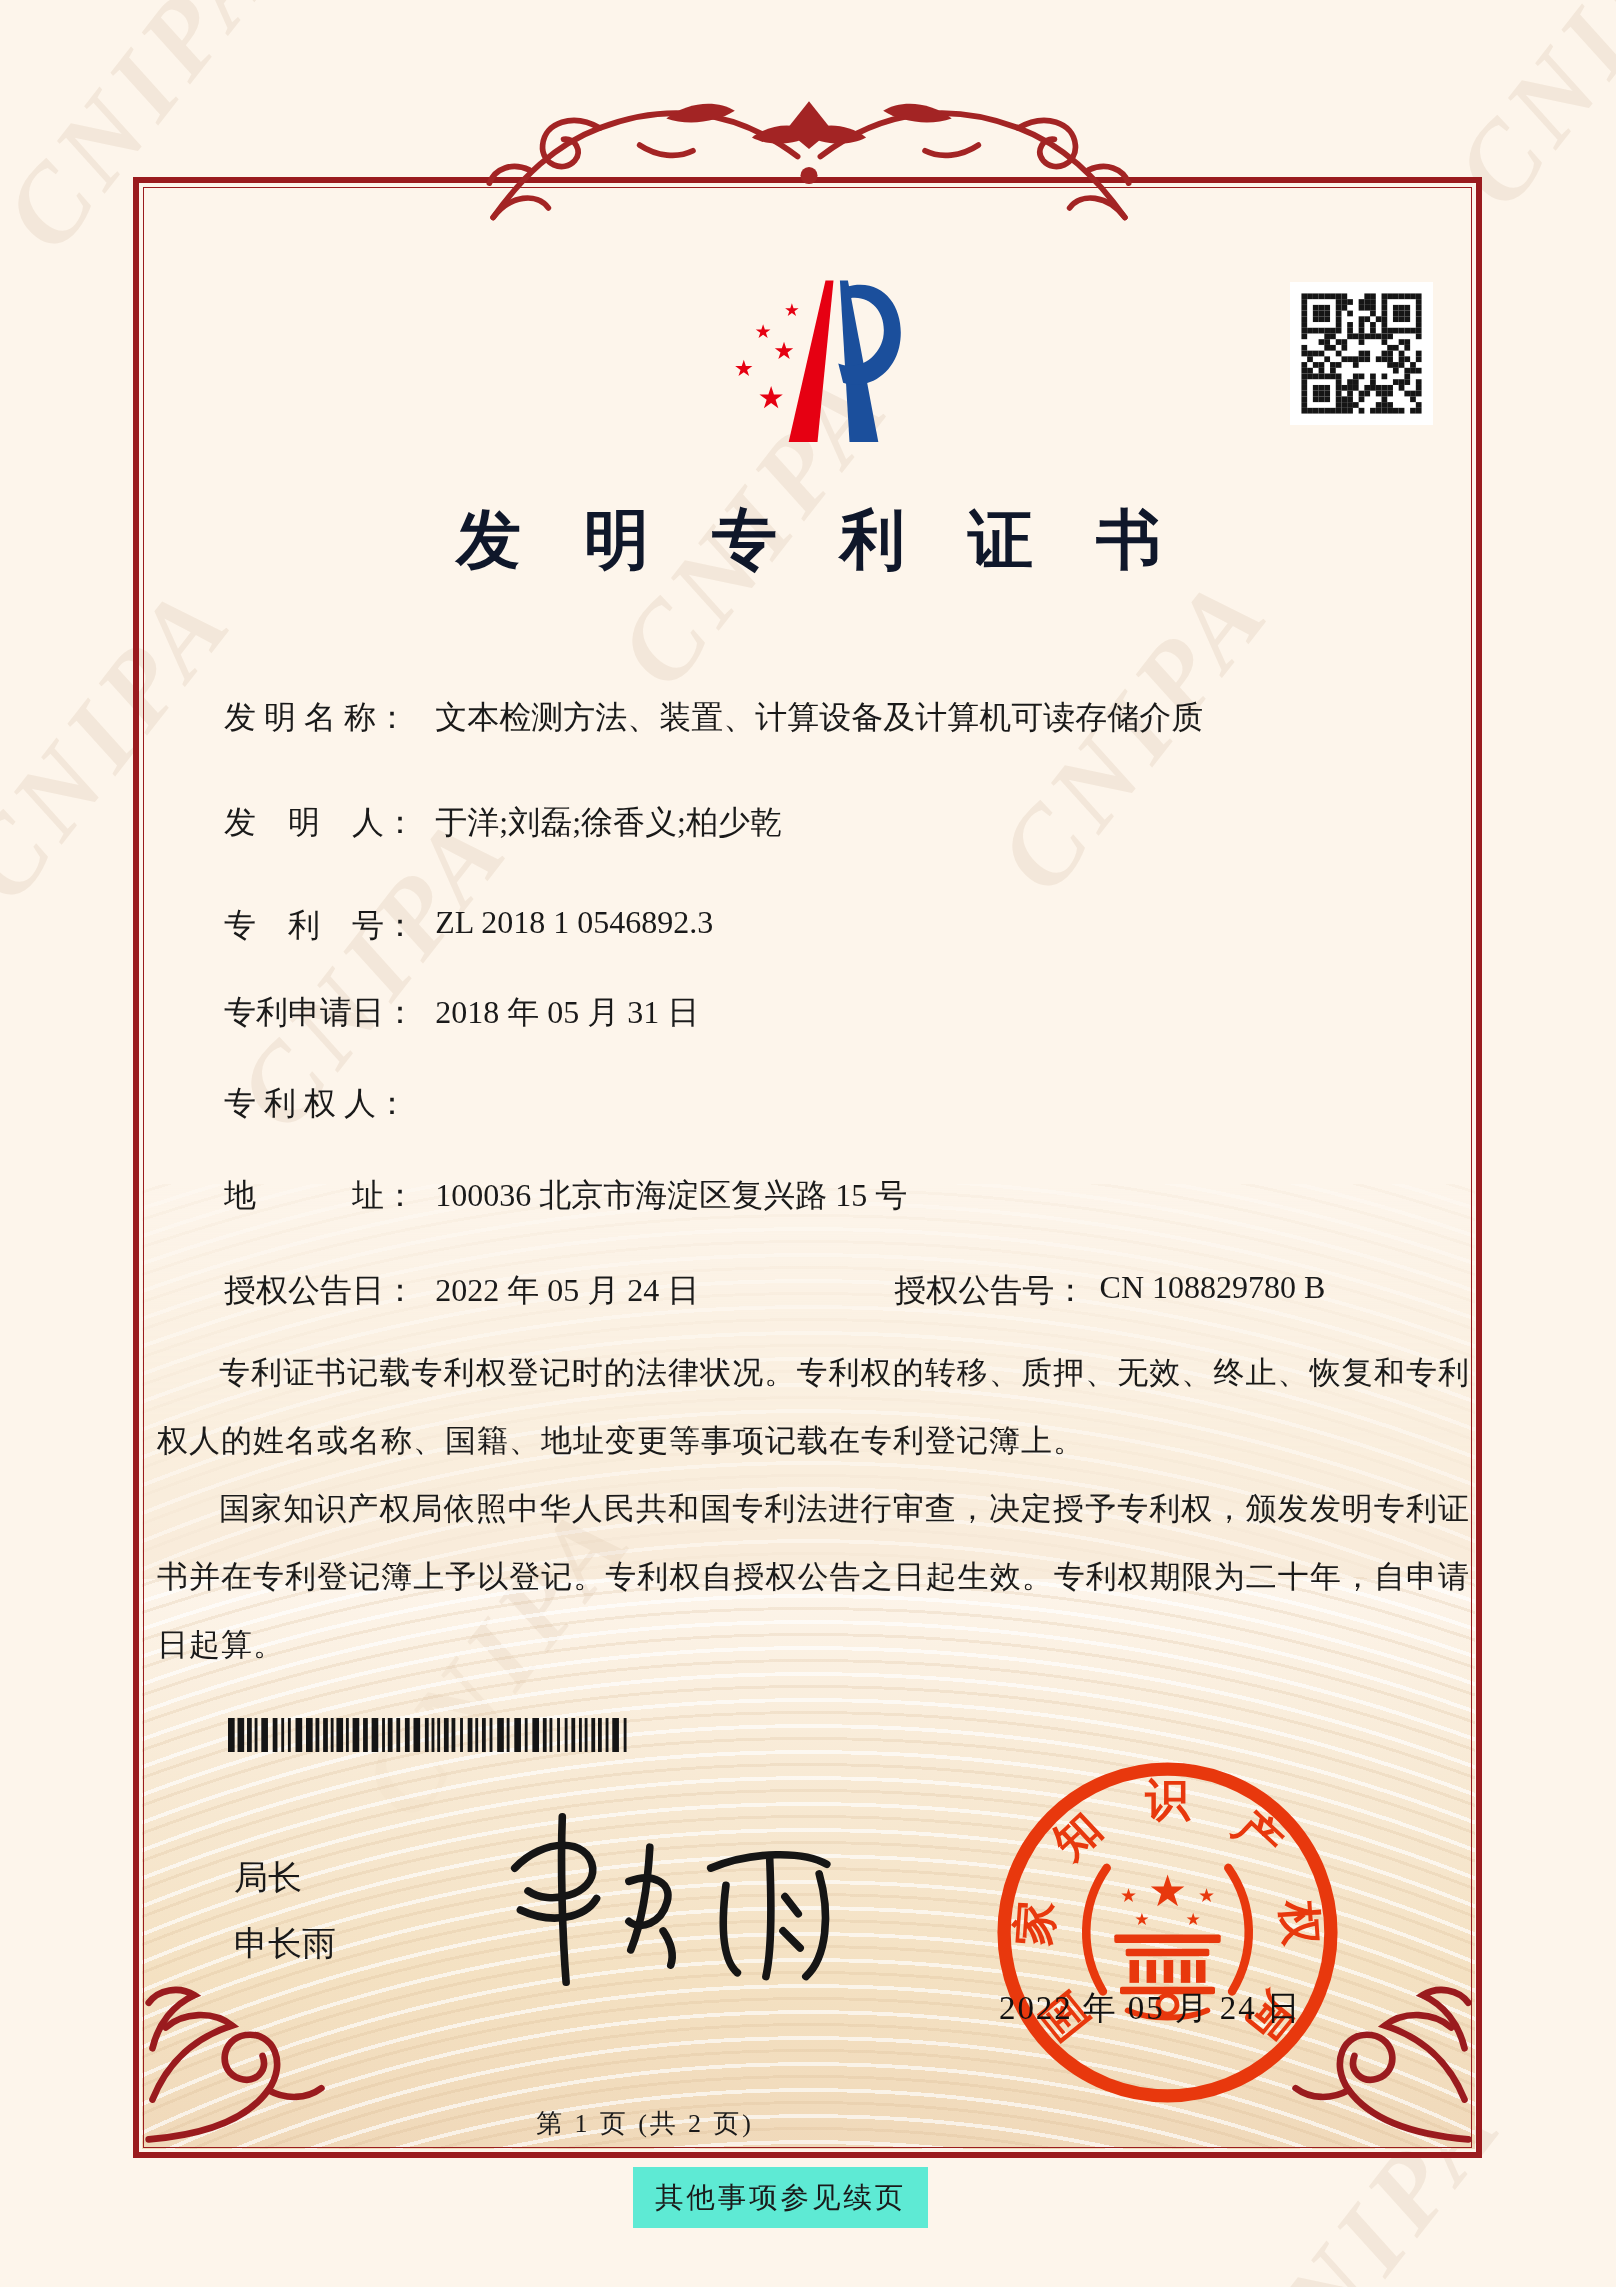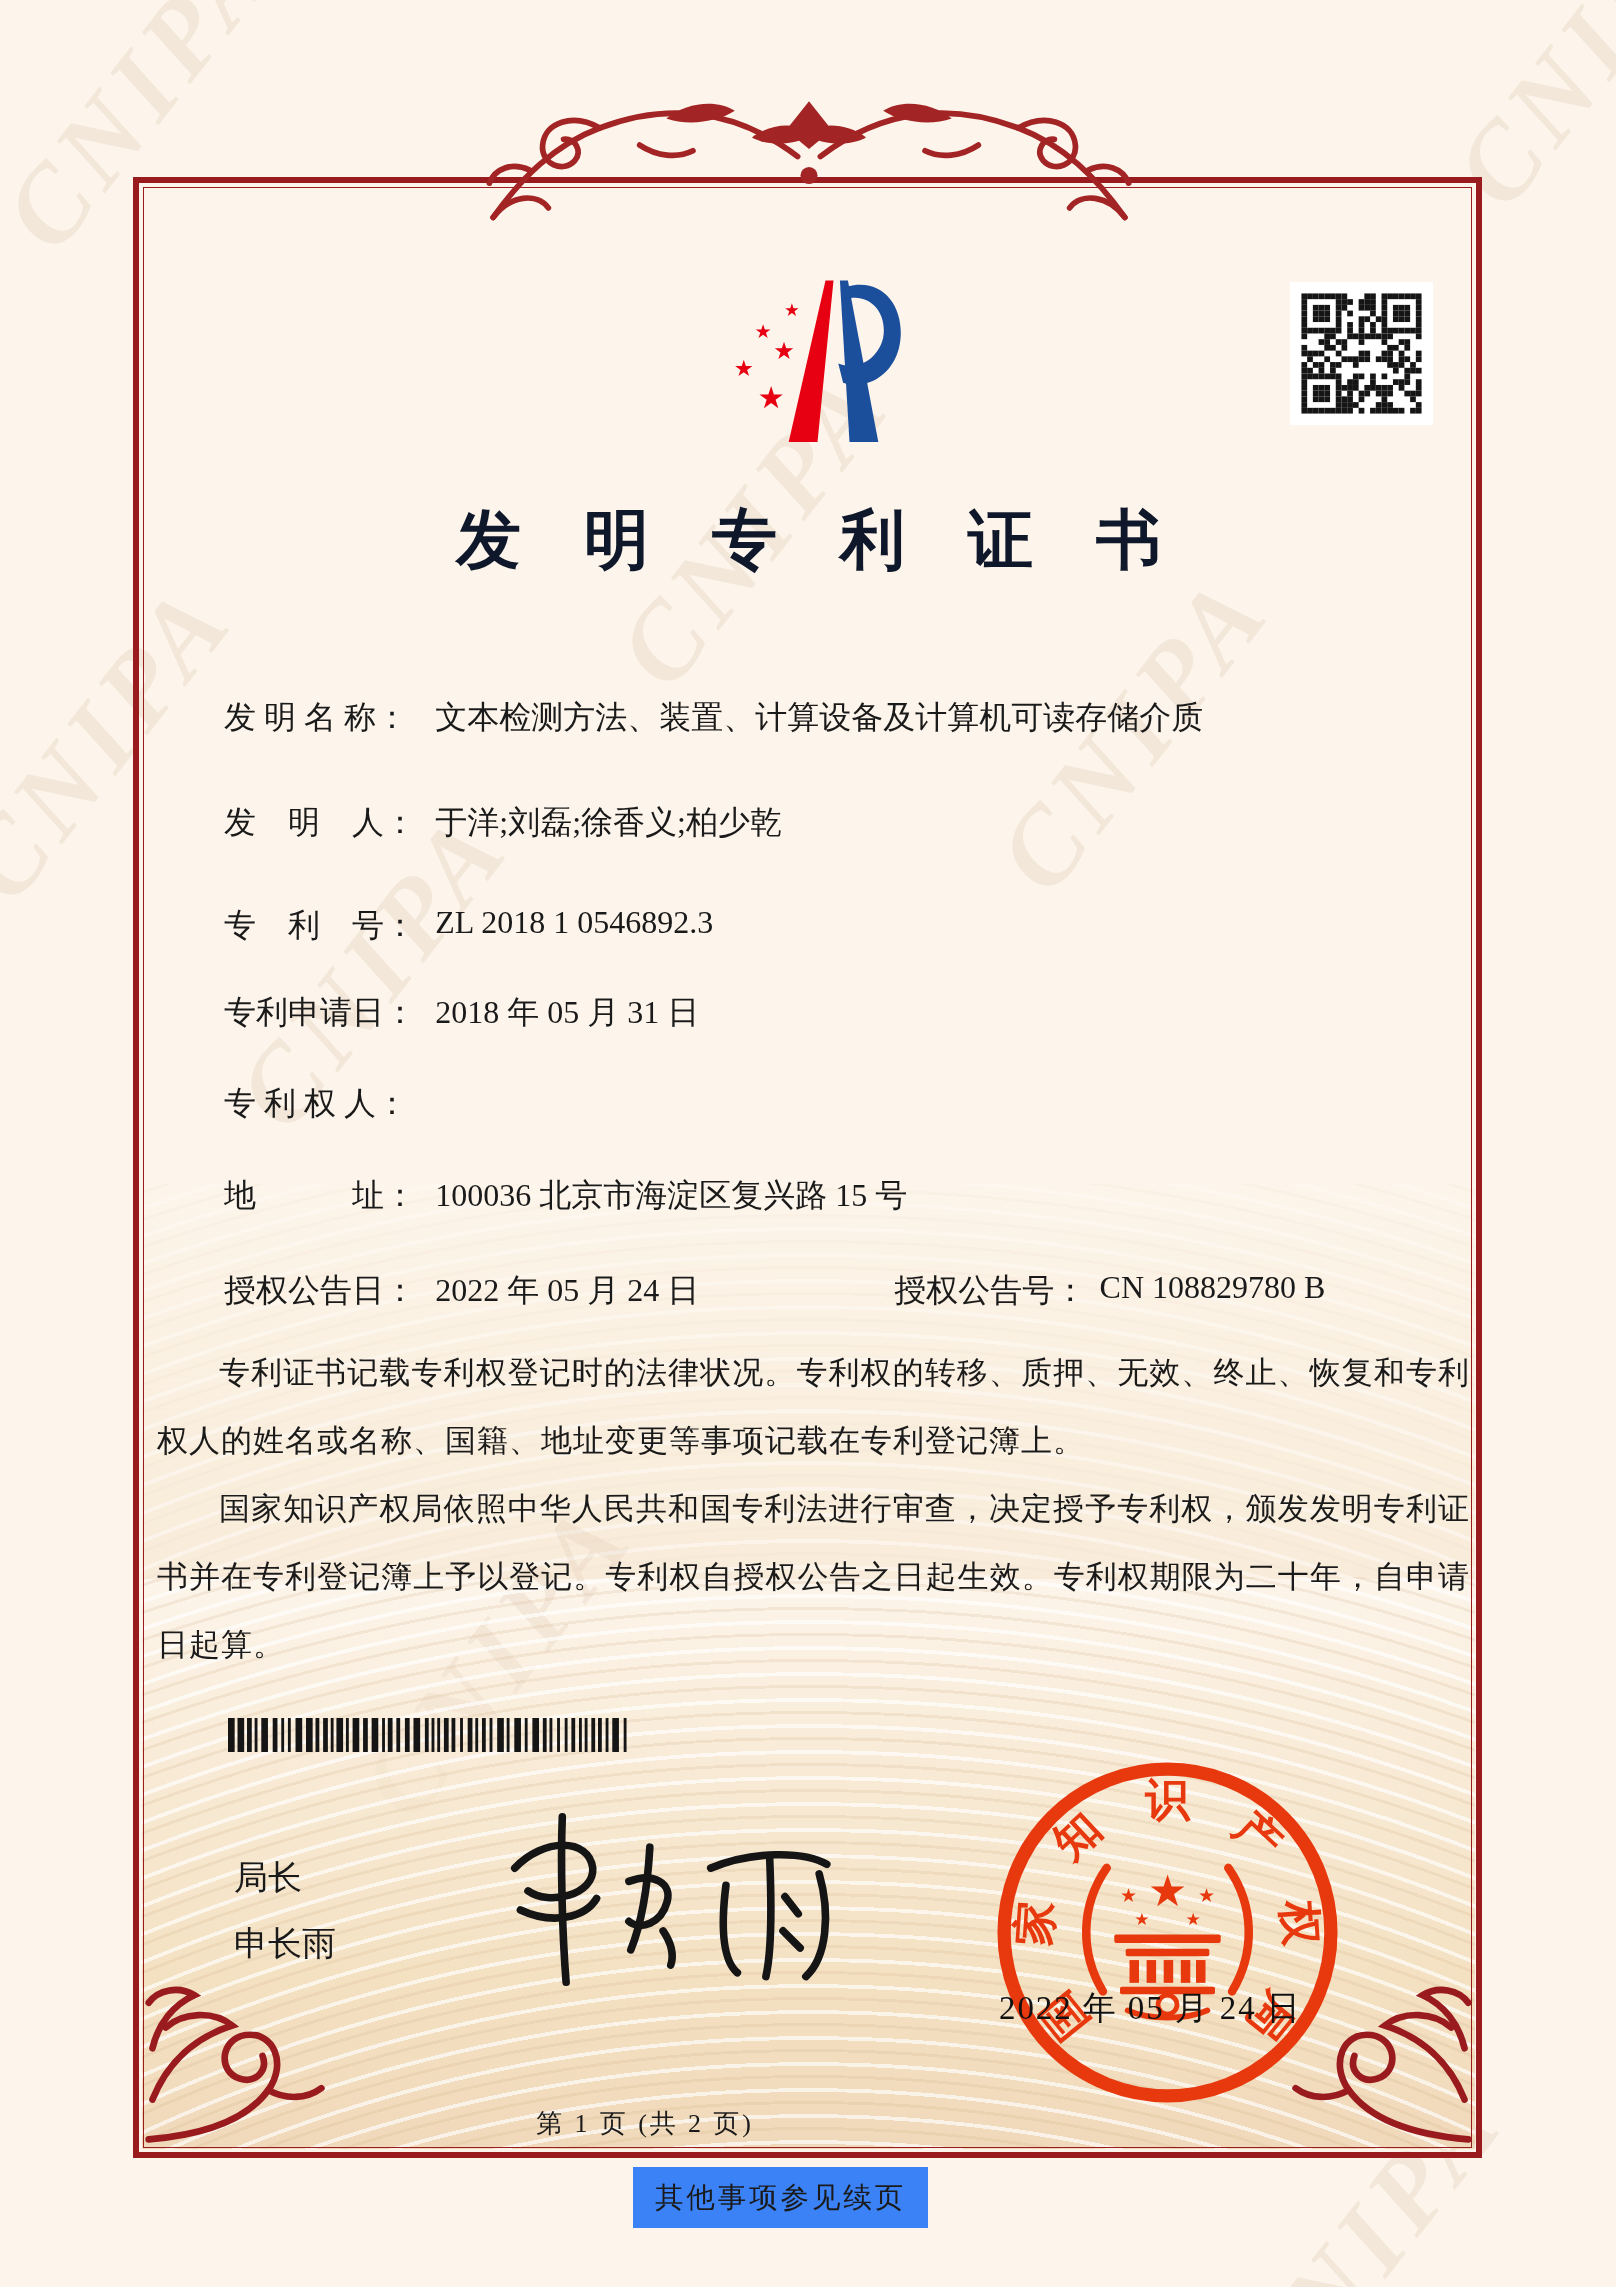--- a/index.html
+++ b/index.html
@@ -40,21 +40,21 @@
   .sig-name{position:absolute;left:234px;top:1921px;font-size:34px;font-family:"Liberation Sans","DejaVu Sans",sans-serif;}
   .sig-hand{position:absolute;left:490px;top:1809px;width:352px;height:181px;}
   
   .seal{position:absolute;left:987px;top:1752px;width:361px;height:361px;}
   .seal-char{font-size:47px;font-weight:bold;fill:#e8380d;text-anchor:middle;
              font-family:"Liberation Serif","DejaVu Serif",serif;}
   .seal-date{position:absolute;left:999px;top:1986px;width:304px;font-size:33px;letter-spacing:1.9px;
              color:#111;z-index:5;white-space:nowrap;}
   
   .page-num{position:absolute;left:0;top:2094px;width:1290px;text-align:center;font-size:26px;letter-spacing:2.9px;margin-top:12px;}
-  .cont-note{position:absolute;left:633px;top:2167px;width:295px;height:61px;background:#3b82f6;
+  .cont-note{position:absolute;left:633px;top:2167px;width:295px;height:61px;background:#5eead4;
              display:flex;align-items:center;justify-content:center;font-size:28.5px;letter-spacing:2.9px;}
   .orn-top{position:absolute;left:438px;top:88px;width:742px;height:138px;}
   .orn-br{position:absolute;left:1286px;top:1961px;width:190px;height:186px;}
   .orn-bl{position:absolute;left:141px;top:1961px;width:190px;height:186px;transform:scaleX(-1);}
 </style>
 </head>
 <body>
 
 <div class="page">
 

